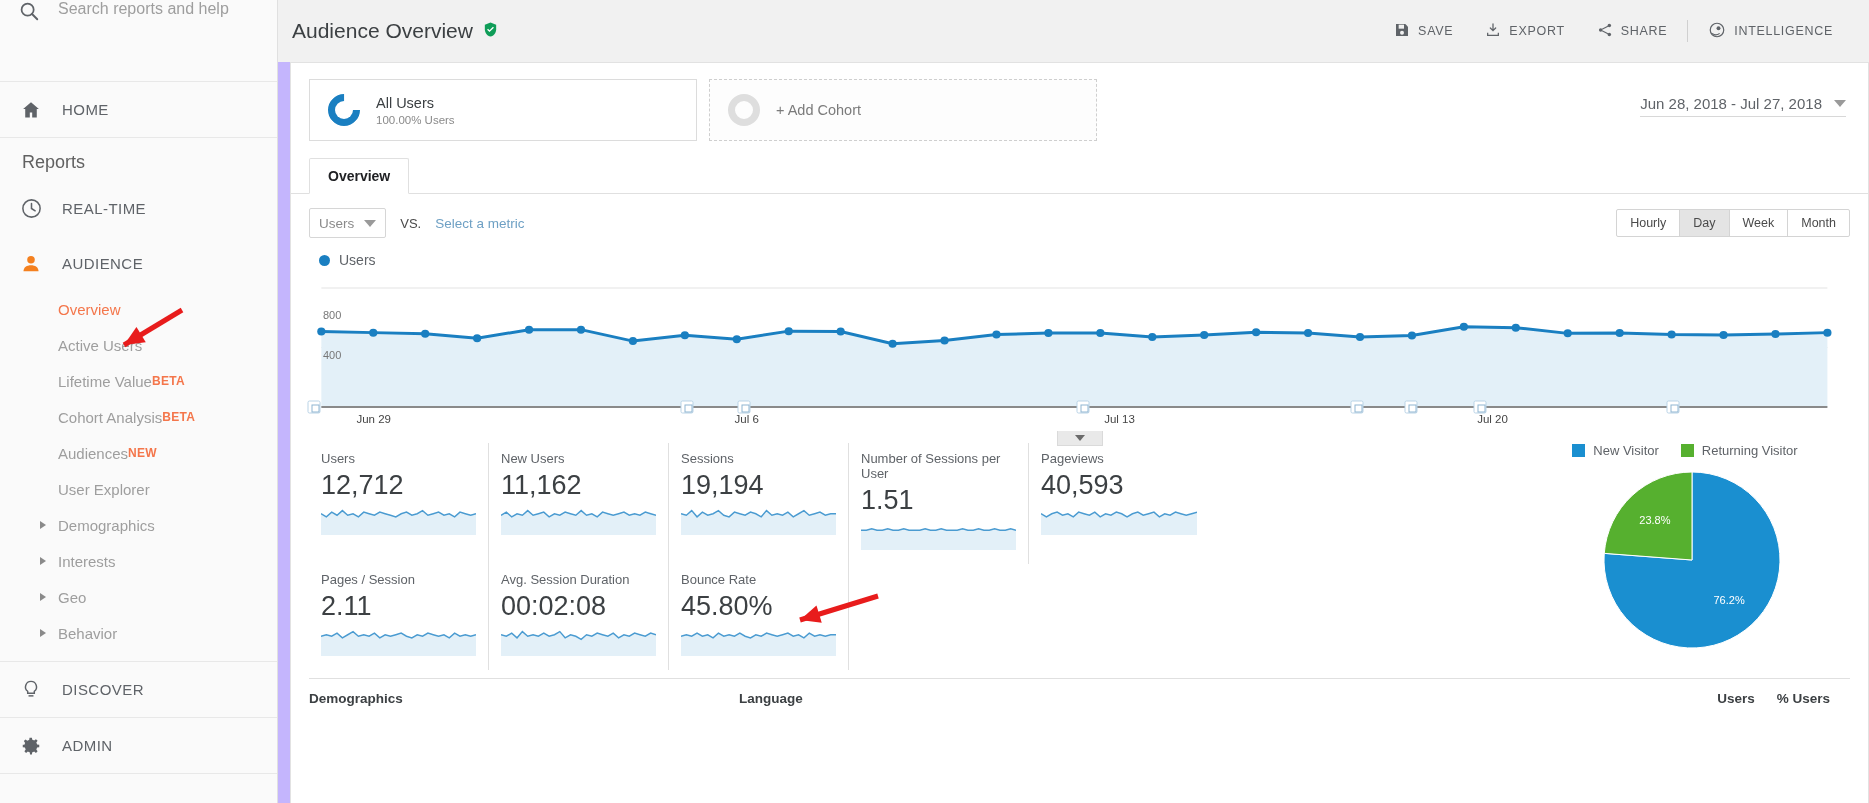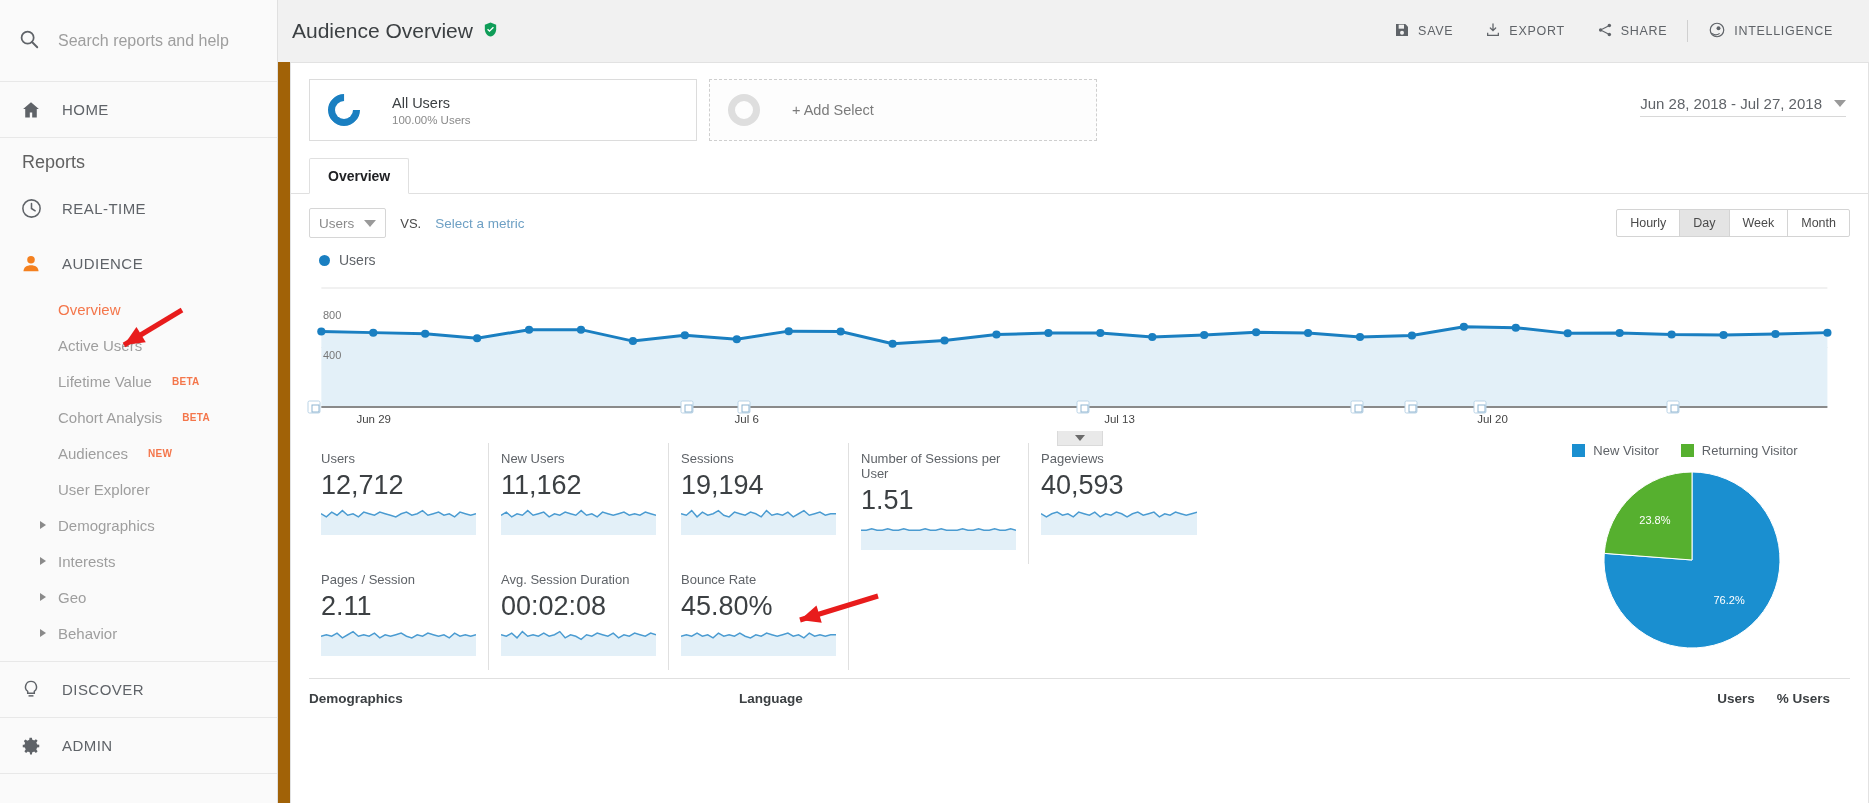--- a/index.html
+++ b/index.html
@@ -16,21 +16,21 @@
 
   
   .sidebar {
     width: 278px; min-width: 278px; height: 803px;
     background: #fafafa;
     border-right: 1px solid #e0e0e0;
     display: flex; flex-direction: column;
     overflow: hidden;
   }
   .search-row {
-    height: 82px; display: flex; align-items: center;
+    height: 82px; display: flex; align-items: flex-start;
     padding: 0 18px; border-bottom: 1px solid #e8e8e8;
     gap: 18px;
   }
   .search-row .lbl { color: #9e9e9e; font-size: 16px; }
   .nav-block { border-bottom: 1px solid #e8e8e8; }
   .nav-item {
     height: 55px; display: flex; align-items: center;
     padding: 0 18px; gap: 18px; cursor: pointer;
   }
   .nav-item .ico { width: 26px; display: flex; justify-content: center; align-items: center; }
@@ -41,35 +41,35 @@
     font-size: 18px; color: #616161; padding: 14px 0 8px 22px;
   }
   .subnav { padding-bottom: 10px; }
   .sub-item {
     height: 36px; display: flex; align-items: center;
     padding-left: 58px; font-size: 15px; color: #9e9e9e; cursor: pointer;
     position: relative;
   }
   .sub-item.active { color: #f4764b; }
   .sub-item .badge {
-    font-size: 10px; font-weight: bold; color: #f4764b;
-    margin-left: 20px; vertical-align: super; letter-spacing: .3px;
+    font-size: 12px; font-weight: bold; color: #f4764b;
+    margin-left: 0; vertical-align: super; letter-spacing: .3px;
   }
   .sub-item.expandable { padding-left: 40px; }
   .caret {
     width: 0; height: 0;
     border-left: 6px solid #8a8a8a;
     border-top: 4.5px solid transparent;
     border-bottom: 4.5px solid transparent;
     margin-right: 12px;
   }
   .sidebar-divider { border-top: 1px solid #e8e8e8; }
 
   
-  .main { flex: 1; height: 803px; background: #a16207; overflow: hidden;
+  .main { flex: 1; height: 803px; background: #c4b5fd; overflow: hidden;
           display: flex; flex-direction: column; }
   .topbar {
     height: 62px; display: flex; align-items: center;
     padding: 0 20px 0 14px; background: #f1f1f1;
   }
   .page-title {
     font-size: 21px; color: #3c4043; font-weight: 400;
     display: flex; align-items: center; gap: 9px;
   }
   .topbar-actions { margin-left: auto; display: flex; align-items: center; gap: 0; }
@@ -85,21 +85,21 @@
     flex: 1; background: #fff; margin: 0 0 0 12px;
     border: 1px solid #e2e2e2; border-bottom: none;
     overflow: hidden; position: relative;
   }
   .segment-bar {
     display: flex; align-items: flex-start; padding: 16px 18px 0 18px;
     position: relative; min-height: 80px;
   }
   .segment {
     width: 388px; height: 62px; border: 1px solid #dcdcdc; background: #fff;
-    display: flex; align-items: center; gap: 32px; padding: 0 18px;
+    display: flex; align-items: center; gap: 16px; padding: 0 18px;
     cursor: pointer;
   }
   .segment.add {
     border-style: dashed; border-color: #cfcfcf; margin-left: 12px; background: #fdfdfd;
   }
   .donut {
     width: 32px; height: 32px; border-radius: 50%;
     border: 7px solid #1a7fc1; border-right-color: transparent;
     transform: rotate(-45deg);
   }
@@ -368,21 +368,21 @@
       <div class="segment-bar">
         <div class="segment">
           <span class="donut"></span>
           <span>
             <div class="seg-title">All Users</div>
             <div class="seg-sub">100.00% Users</div>
           </span>
         </div>
         <div class="segment add">
           <span class="donut gray"></span>
-          <span class="add-label">+ Add Select</span>
+          <span class="add-label">+ Add Cohort</span>
         </div>
         <div class="daterange">
           <span>Jun 28, 2018 - Jul 27, 2018</span>
           <span class="tri-down"></span>
         </div>
       </div>
 
       <div class="tabrow">
         <div class="tab">
           <span>Overview</span>

